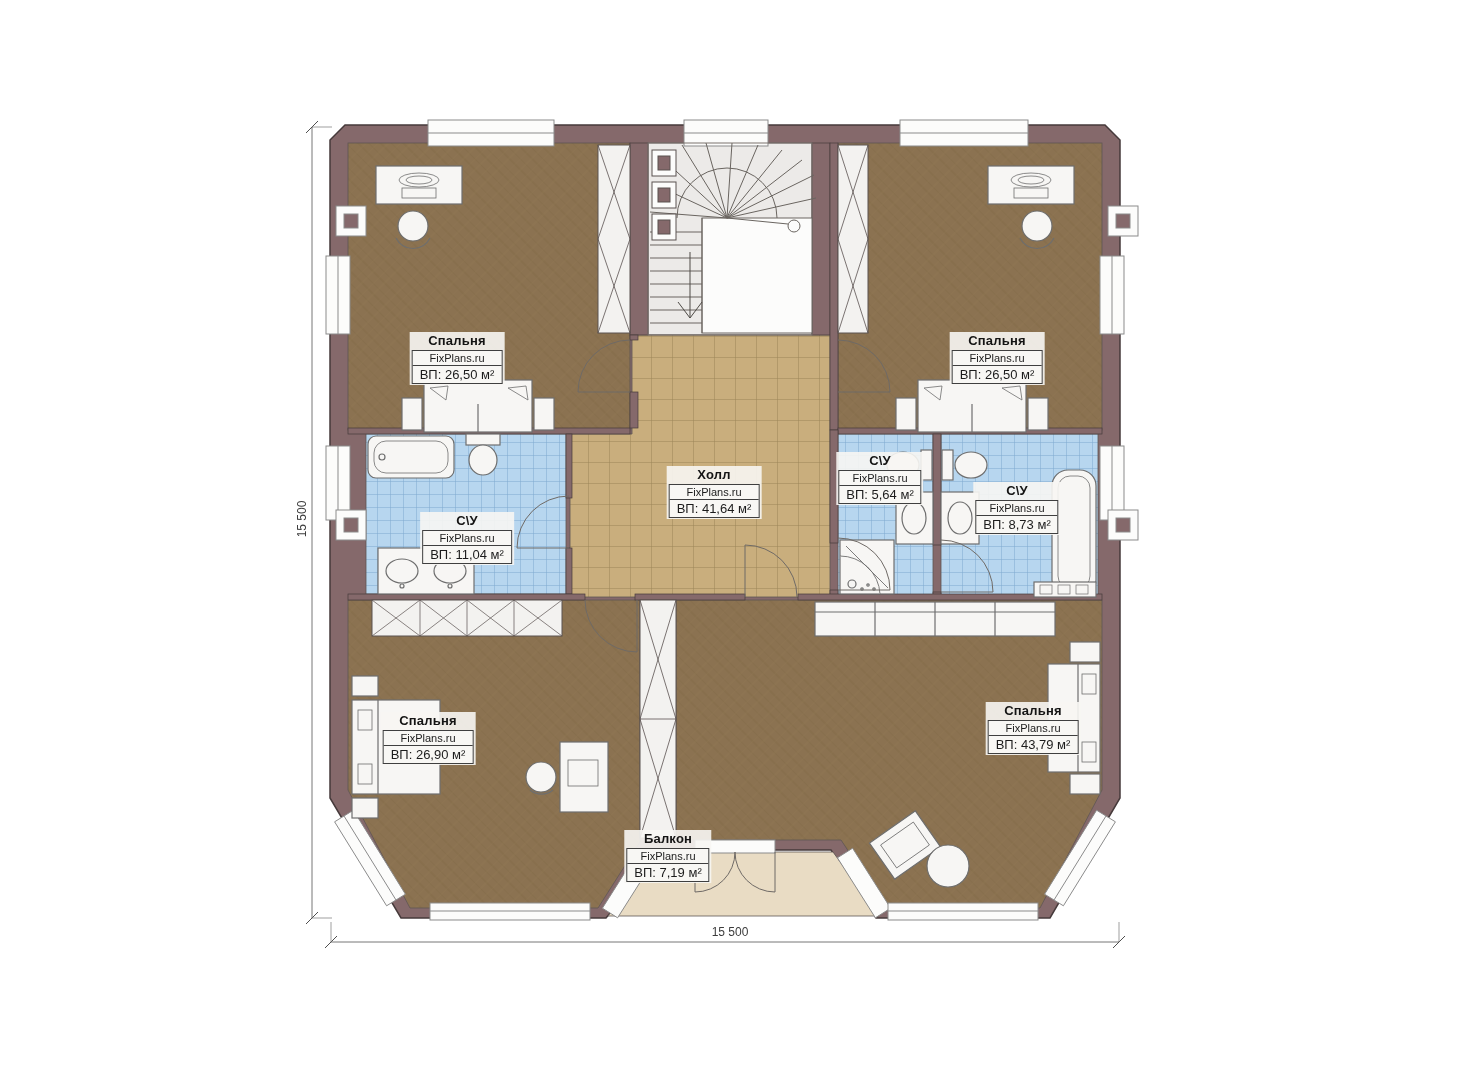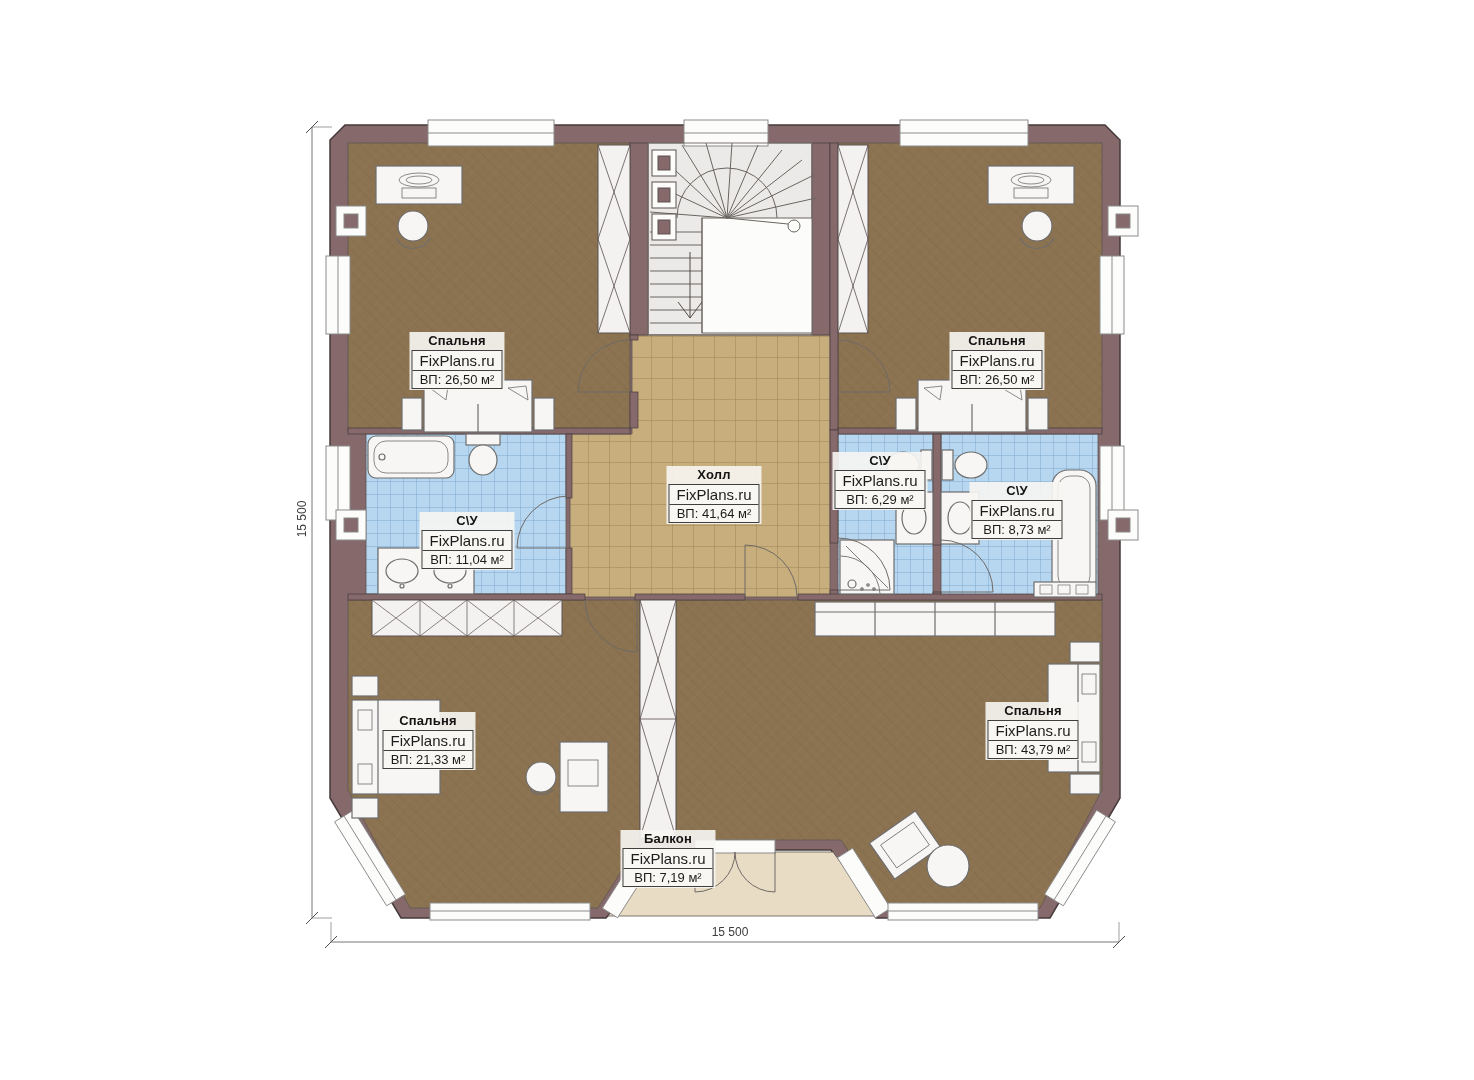--- a/index.html
+++ b/index.html
@@ -3,21 +3,21 @@
 <meta charset="utf-8">
 <style>
   html,body{margin:0;padding:0;background:#ffffff;}
   .canvas{position:relative;width:1474px;height:1080px;background:#ffffff;overflow:hidden;
           font-family:"Liberation Sans",sans-serif;}
   .canvas svg{position:absolute;left:0;top:0;}
   .room-label{position:absolute;transform:translateX(-50%);text-align:center;z-index:5;
               background:rgba(247,246,243,0.9);padding:1px 2px;}
   .room-label .rname{font-weight:bold;font-size:13px;color:#141414;letter-spacing:.2px;margin-bottom:2px;}
   .room-label .lbox{border:1px solid #3f3f3f;background:#f8f7f4;}
-  .room-label .brand{border-bottom:1px solid #3f3f3f;padding:1px 7px;font-size:15px;color:#1c1c1c;white-space:nowrap;}
+  .room-label .brand{border-bottom:1px solid #3f3f3f;padding:1px 7px;font-size:11px;color:#1c1c1c;white-space:nowrap;}
   .room-label .area{padding:1px 7px;font-size:13px;color:#1c1c1c;white-space:nowrap;}
   .dim{position:absolute;font-size:12px;color:#3c3c3c;z-index:4;}
   .dim-left{left:284px;top:512px;transform:rotate(-90deg);transform-origin:center;}
   .dim-bottom{left:695px;top:925px;width:70px;text-align:center;}
 </style>
 </head>
 <body>
 
 <div class="canvas">
 
@@ -377,37 +377,37 @@
     <div class="lbox">
       <div class="brand">FixPlans.ru</div>
       <div class="area">ВП: 11,04 м²</div>
     </div>
   </div>
 
   <div class="room-label" style="left:880px;top:452px;">
     <div class="rname">С\У</div>
     <div class="lbox">
       <div class="brand">FixPlans.ru</div>
-      <div class="area">ВП: 6,29 м²</div>
+      <div class="area">ВП: 5,64 м²</div>
     </div>
   </div>
 
   <div class="room-label" style="left:1017px;top:482px;">
     <div class="rname">С\У</div>
     <div class="lbox">
       <div class="brand">FixPlans.ru</div>
       <div class="area">ВП: 8,73 м²</div>
     </div>
   </div>
 
   <div class="room-label" style="left:428px;top:712px;">
     <div class="rname">Спальня</div>
     <div class="lbox">
       <div class="brand">FixPlans.ru</div>
-      <div class="area">ВП: 21,33 м²</div>
+      <div class="area">ВП: 26,90 м²</div>
     </div>
   </div>
 
   <div class="room-label" style="left:1033px;top:702px;">
     <div class="rname">Спальня</div>
     <div class="lbox">
       <div class="brand">FixPlans.ru</div>
       <div class="area">ВП: 43,79 м²</div>
     </div>
   </div>

